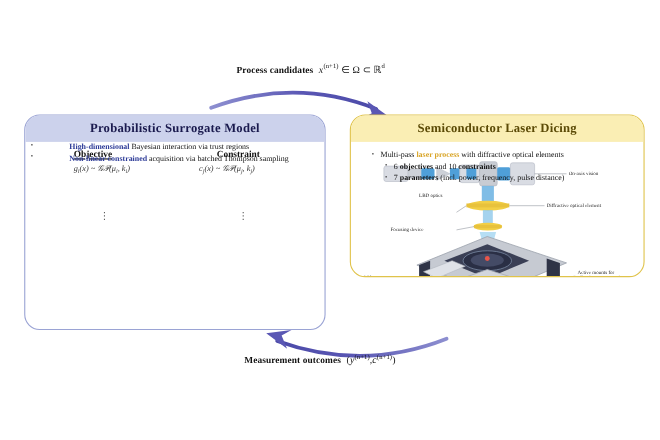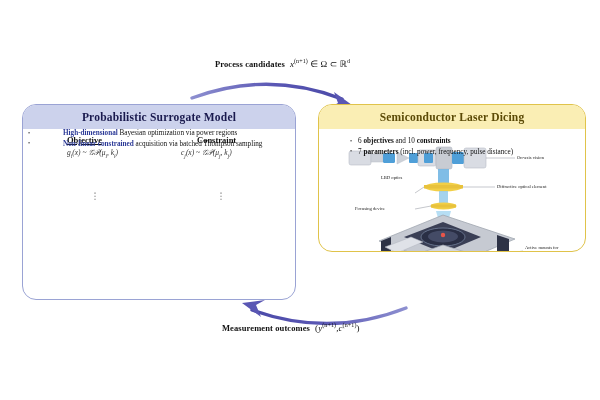--- a/index.html
+++ b/index.html
@@ -186,21 +186,21 @@
       <div class="dots" style="left:193px;top:66px;">⋮</div>
 
       <svg class="plot" style="left:14px;top:79px;" width="116" height="34" viewBox="0 0 116 34"></svg>
       <svg class="plot" style="left:140px;top:79px;" width="116" height="34" viewBox="0 0 116 34"></svg>
     </div>
   </div>
 
   <div class="bullets" id="left-bullets">
     <ul>
       <li>
-        <span class="hl-blue">High-dimensional</span><span> Bayesian optimization via power regions</span>
+        <span class="hl-blue">High-dimensional</span><span> Bayesian interaction via trust regions</span>
       </li>
       <li>
         <span class="hl-blue">Non-linear constrained</span><span> acquisition via batched Thompson sampling</span>
       </li>
     </ul>
   </div>
 
   <div class="panel" id="panel-right">
     <div class="panel-head">Semiconductor Laser Dicing</div>
     <div class="panel-body">
@@ -265,20 +265,23 @@
       <div class="m-label" style="left:36px;top:77px;">Focusing device</div>
       <div class="m-label" style="left:12px;top:121px;white-space:pre;">300mm
 wafer stage</div>
       <div class="m-label" style="left:206px;top:116px;white-space:pre;">Active mounts for
 vibration compensation</div>
     </div>
   </div>
 
   <div class="bullets" id="right-bullets">
     <ul>
+      <li>
+        <span>Multi-pass </span><span class="hl-gold">laser process</span><span> with diffractive optical elements</span>
+      </li>
     </ul>
     <ul class="sub-bullets">
       <li>
         <span>6 </span><span class="bold">objectives</span><span> and 10 </span><span class="bold">constraints</span>
       </li>
       <li>
         <span>7 </span><span class="bold">parameters</span><span> (incl. power, frequency, pulse distance)</span>
       </li>
     </ul>
   </div>

